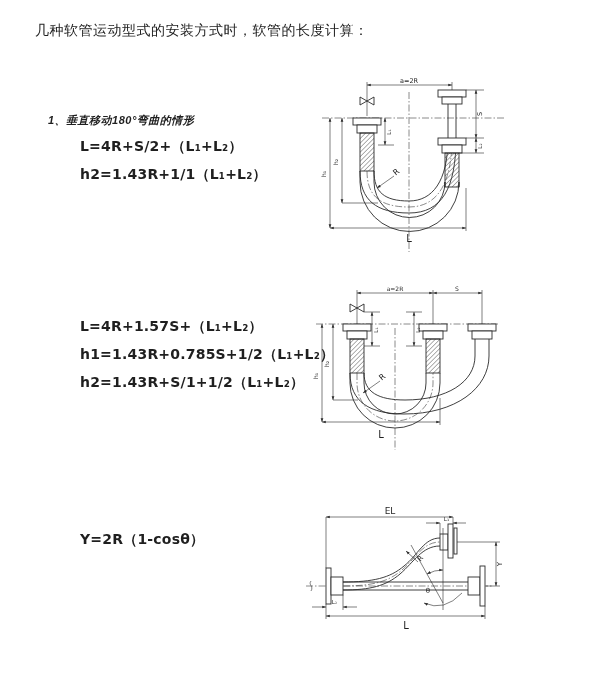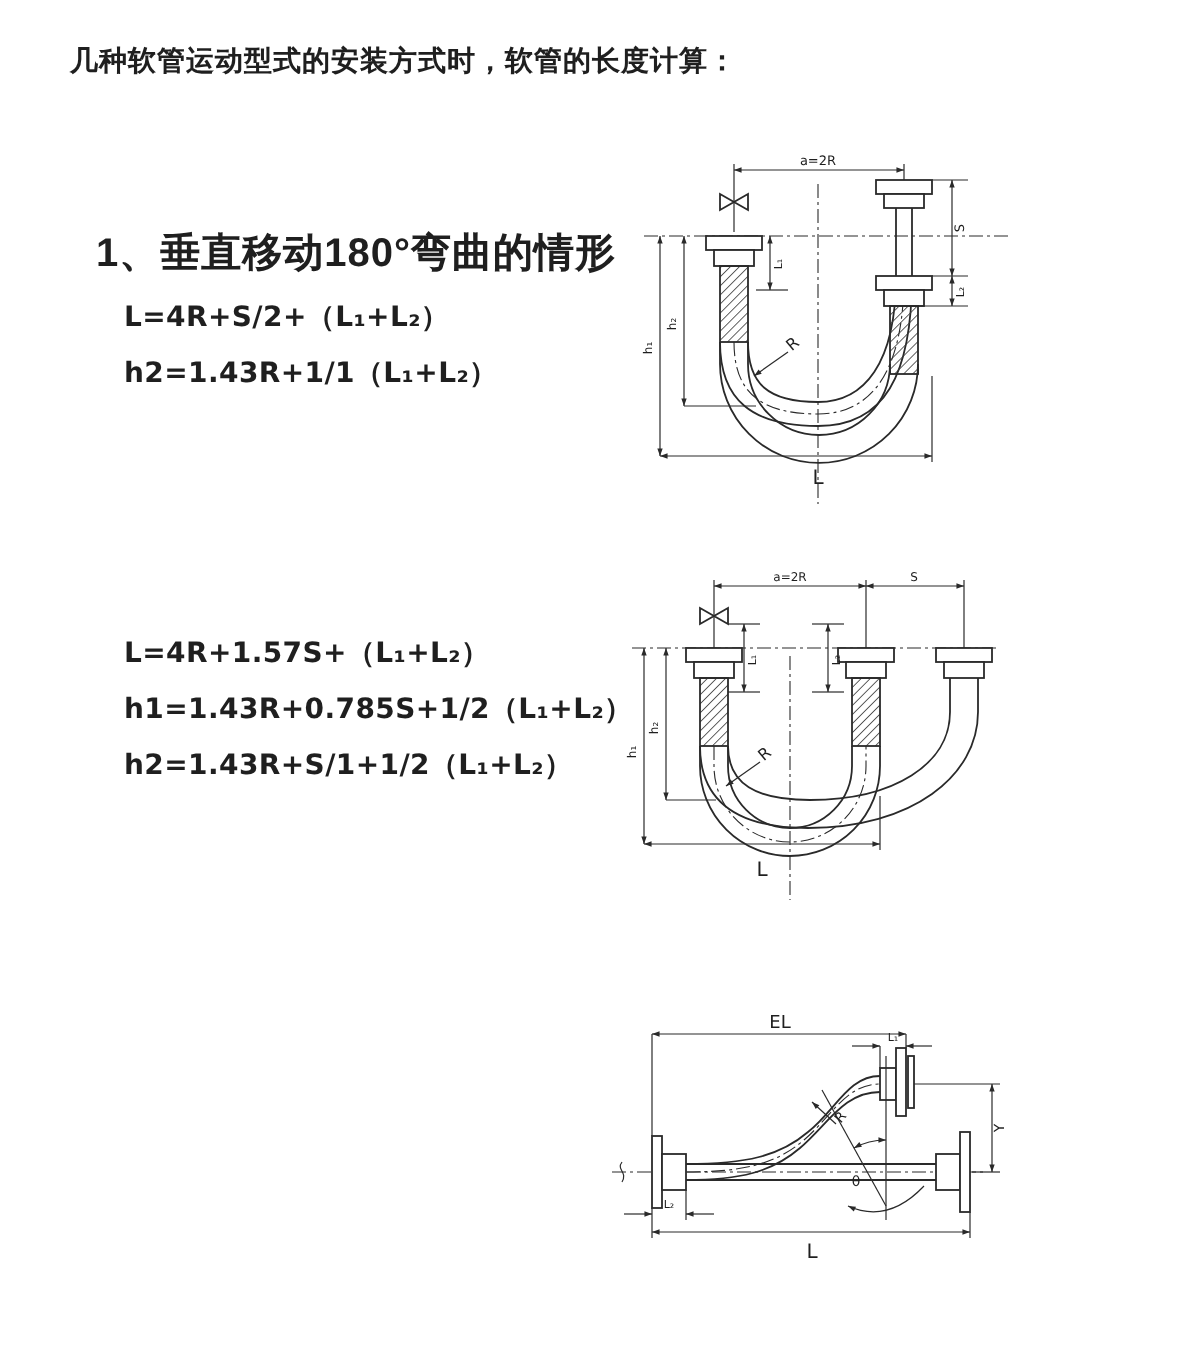--- a/index.html
+++ b/index.html
@@ -3,26 +3,26 @@
 <meta charset="utf-8">
 <style>
   html,body{margin:0;padding:0;}
   body{
     width:600px;height:675px;position:relative;overflow:hidden;
     background:#ffffff;color:#1f1f1f;
     font-family:"Liberation Sans","DejaVu Sans",sans-serif;
   }
   .title{
     position:absolute;left:35px;top:22px;
-    font-size:14px;font-weight:bold;letter-spacing:.5px;white-space:nowrap;
+    font-size:14px;font-weight:normal;letter-spacing:.5px;white-space:nowrap;
   }
   .sec{position:absolute;left:48px;width:265px;}
-  .heading{font-size:20px;font-weight:bold;letter-spacing:.5px;white-space:nowrap;}
+  .heading{font-size:11px;font-weight:bold;letter-spacing:.5px;white-space:nowrap;font-style:italic;}
   .formula{
-    margin:10px 0 0 14px;font-size:14px;font-weight:bold;letter-spacing:.2px;
+    margin:10px 0 0 32px;font-size:14px;font-weight:bold;letter-spacing:.2px;
     font-family:"DejaVu Sans","Liberation Sans",sans-serif;white-space:nowrap;
   }
   svg.diag{position:absolute;}
   svg text{fill:#1f1f1f;font-family:"DejaVu Sans",sans-serif;}
   .ln{fill:none;stroke:#2a2a2a;stroke-width:0.9;}
   .dim{fill:none;stroke:#2a2a2a;stroke-width:0.6;}
   .cl{fill:none;stroke:#2a2a2a;stroke-width:0.55;stroke-dasharray:7 2 1.5 2;}
   .fit{fill:#ffffff;stroke:#2a2a2a;stroke-width:0.9;}
   .hx{fill:url(#hatchpat);stroke:#2a2a2a;stroke-width:0.9;}
 </style>
@@ -176,20 +176,21 @@
     <line class="dim" x1="134" y1="120" x2="134" y2="147"></line>
     <line class="dim" x1="16" y1="144" x2="134" y2="144" marker-start="url(#arr)" marker-end="url(#arr)"></line>
     <text x="75" y="160" text-anchor="middle" font-size="10">L</text>
 
     <line class="dim" x1="74" y1="103" x2="57" y2="115" marker-end="url(#arr)"></line>
     <text x="78" y="101" text-anchor="middle" font-size="8" transform="rotate(-40 78 101)">R</text>
   </g>
 </svg>
 
 <section class="sec" style="top:521px">
+  <div class="formula">Y=2R（1-cosθ）</div>
 </section>
 
 <svg class="diag" style="left:298px;top:498px" width="302" height="145" viewBox="0 0 302 145">
   <g>
     <line class="cl" x1="8" y1="88" x2="195" y2="88"></line>
     <path class="dim" d="M13,83 C10,87 16,88 13,93"></path>
   </g>
   <g>
     <line class="ln" x1="45" y1="84" x2="170" y2="84"></line>
     <line class="ln" x1="45" y1="92" x2="170" y2="92"></line>

